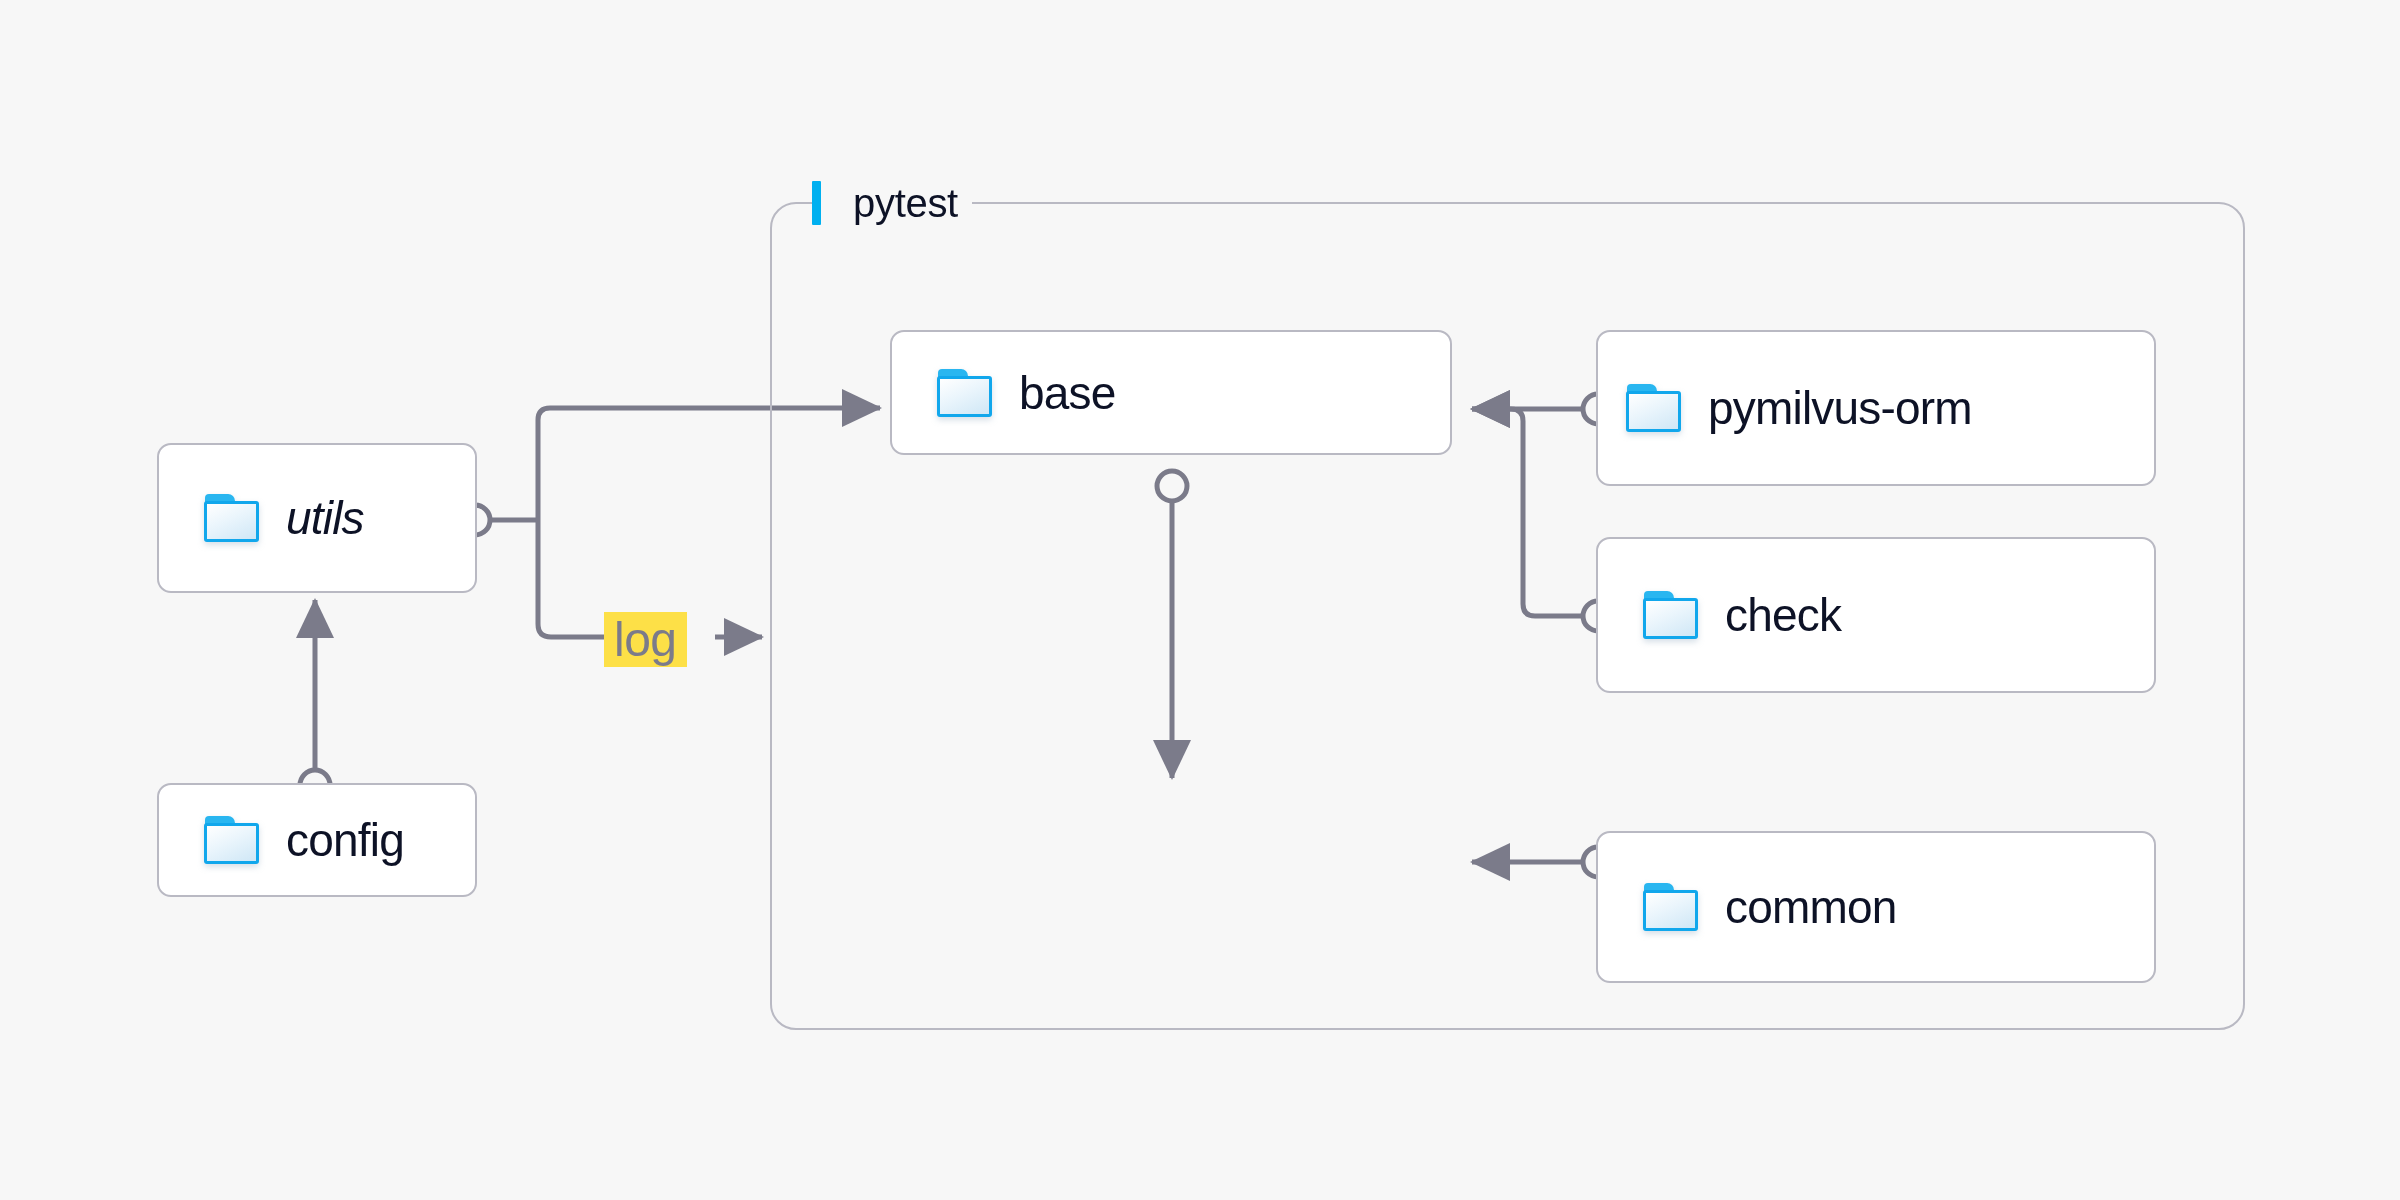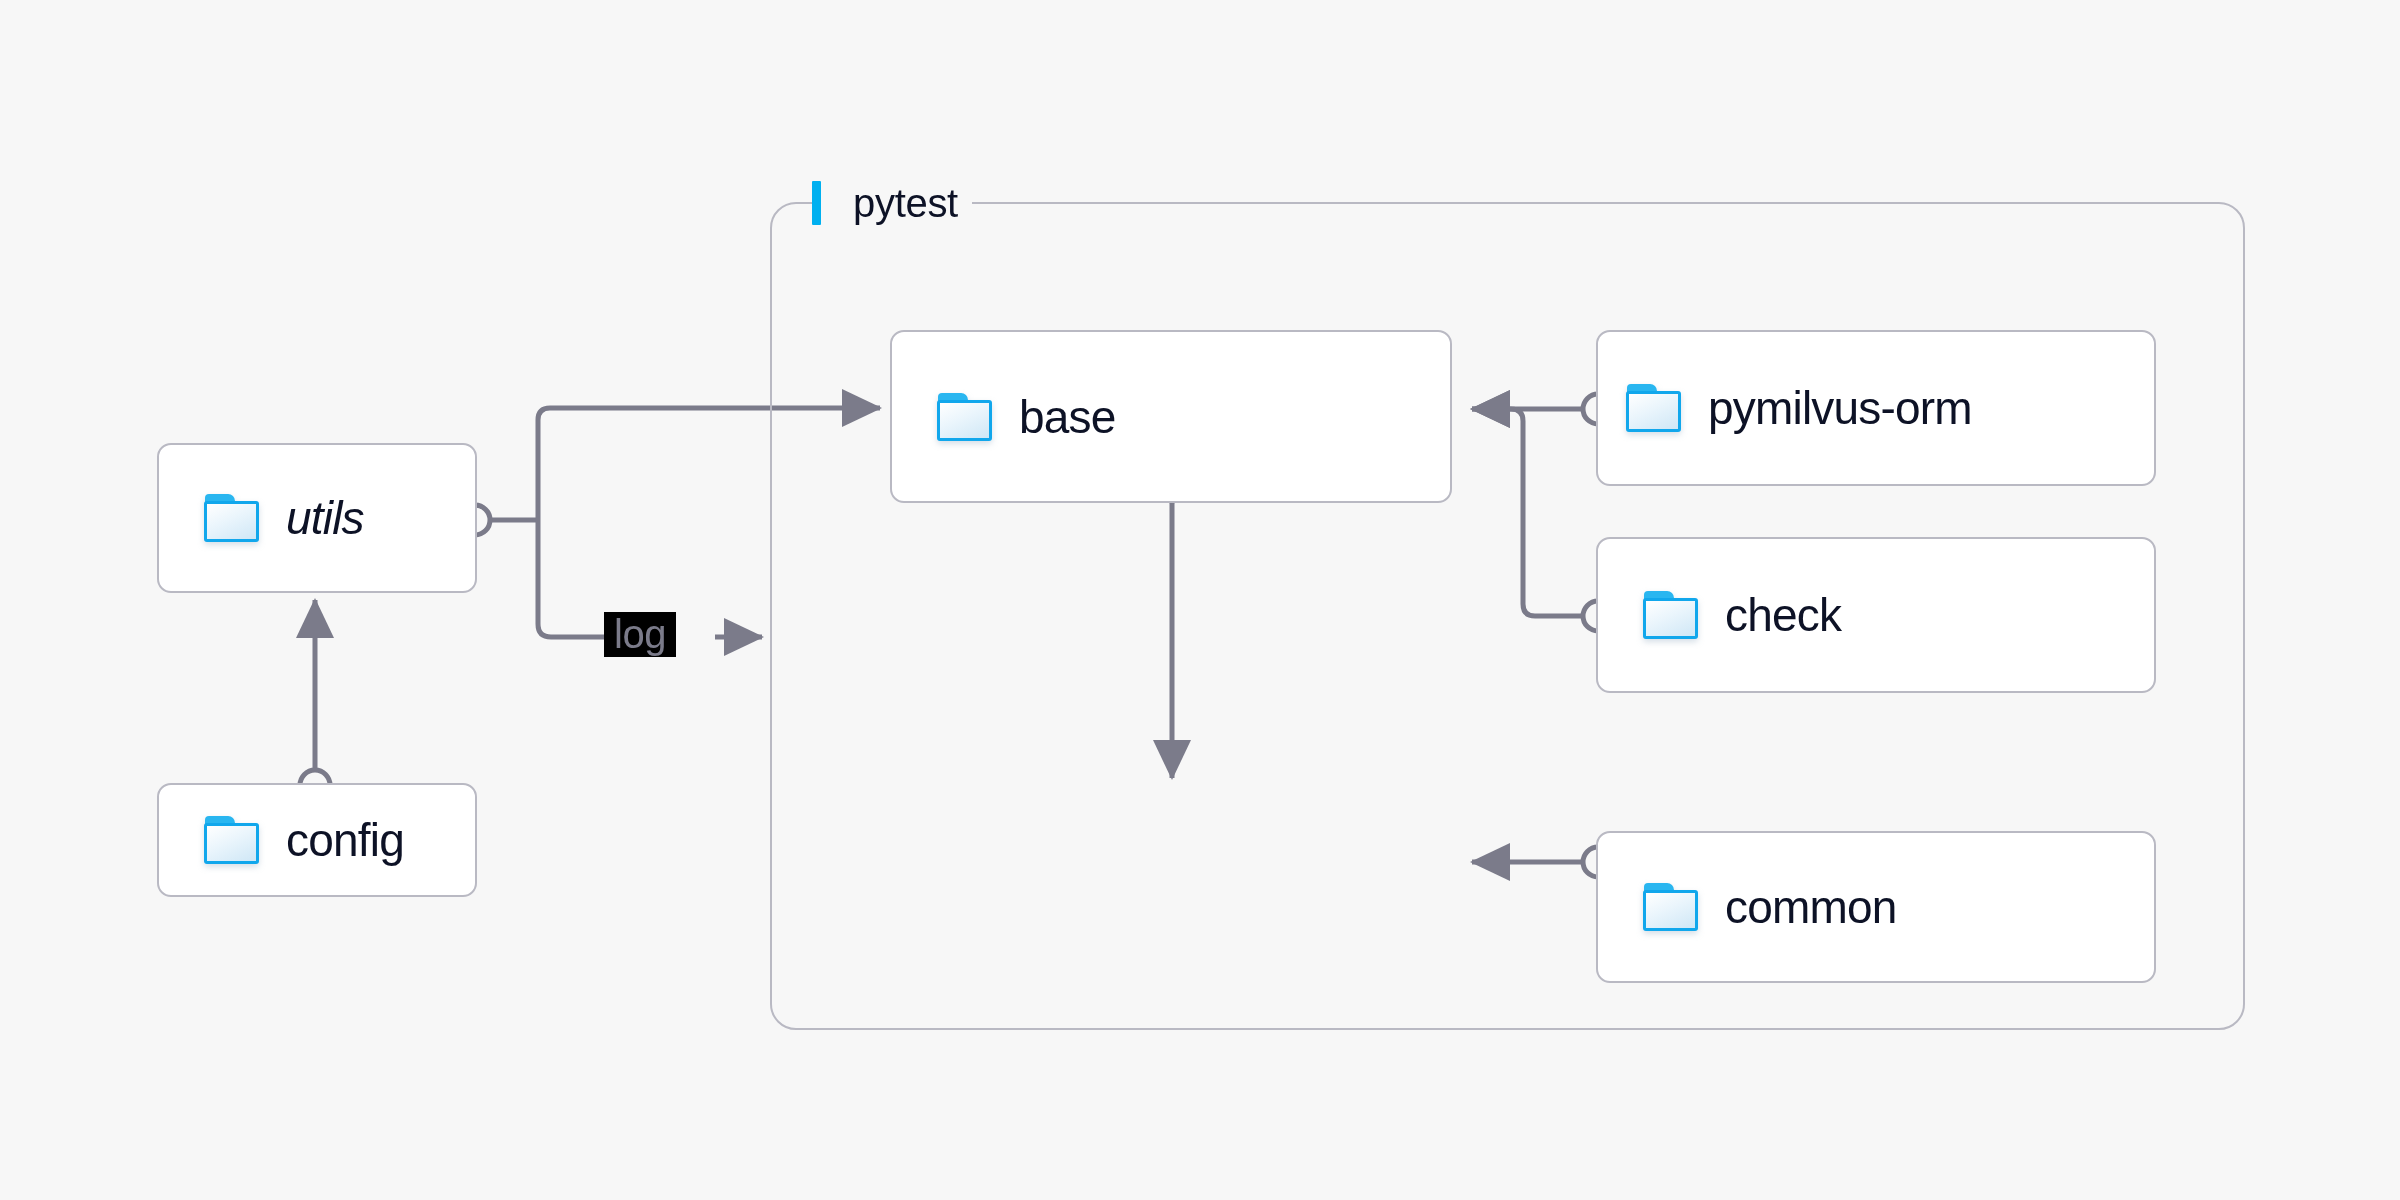--- a/index.html
+++ b/index.html
@@ -106,24 +106,24 @@
     height: 41px;
     box-sizing: border-box;
     border: 3px solid #11a7ec;
     border-radius: 3px;
     background: linear-gradient(155deg, #ffffff 0%, #eaf5fc 45%, #cfe7f6 100%);
   }
 
   
   .edge-label {
     position: absolute;
-    font-size: 40px;
+    font-size: 48px;
     color: #7b7b8a;
     letter-spacing: -0.5px;
-    background: #000000;
+    background: #fde047;
     padding: 0 10px;
     z-index: 5;
     white-space: nowrap;
   }
 </style>
 </head>
 <body>
 
 <div id="canvas">
 
@@ -181,21 +181,21 @@
   </div>
 
   <div class="node" style="left:157px; top:783px; width:320px; height:114px;border-radius:14px;">
     <span class="folder-icon">
       <span class="tab"></span>
         <span class="body"></span>
     </span>
     <span class="node-label">config</span>
   </div>
 
-  <div class="node" style="left:890px; top:330px; width:562px; height:173px;">
+  <div class="node" style="left:890px; top:330px; width:562px; height:125px;">
     <span class="folder-icon">
       <span class="tab"></span>
         <span class="body"></span>
     </span>
     <span class="node-label">base</span>
   </div>
 
 
   <div class="node" style="left:1596px; top:330px; width:560px; height:156px;padding-left:28px;">
     <span class="folder-icon">

